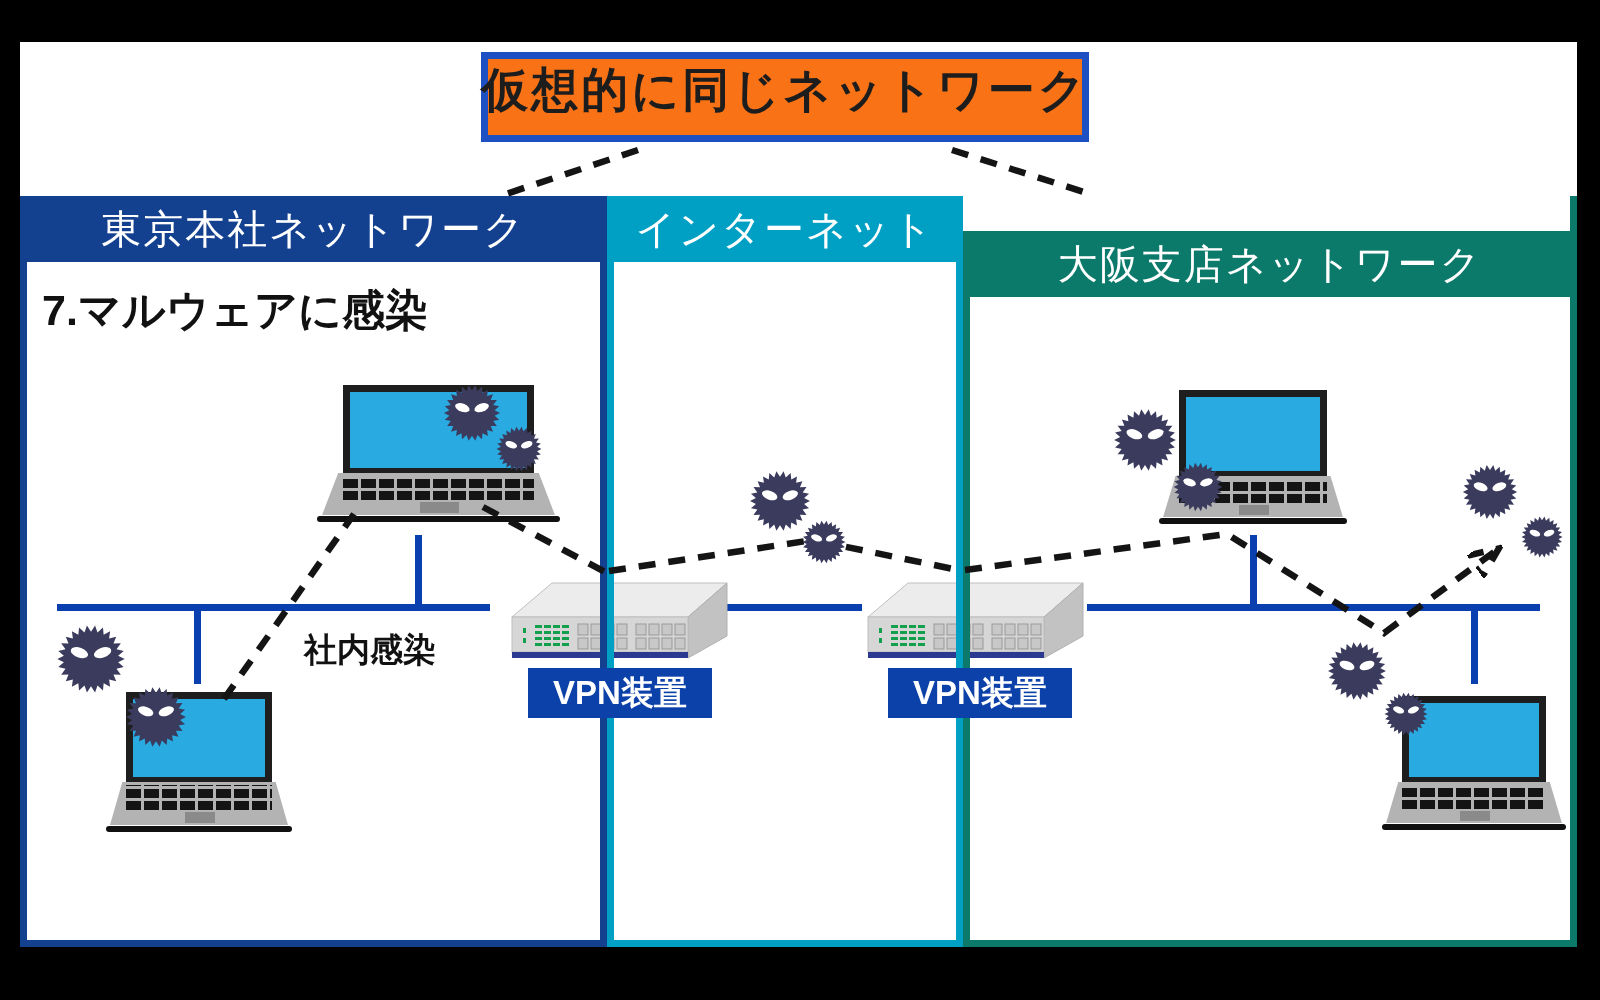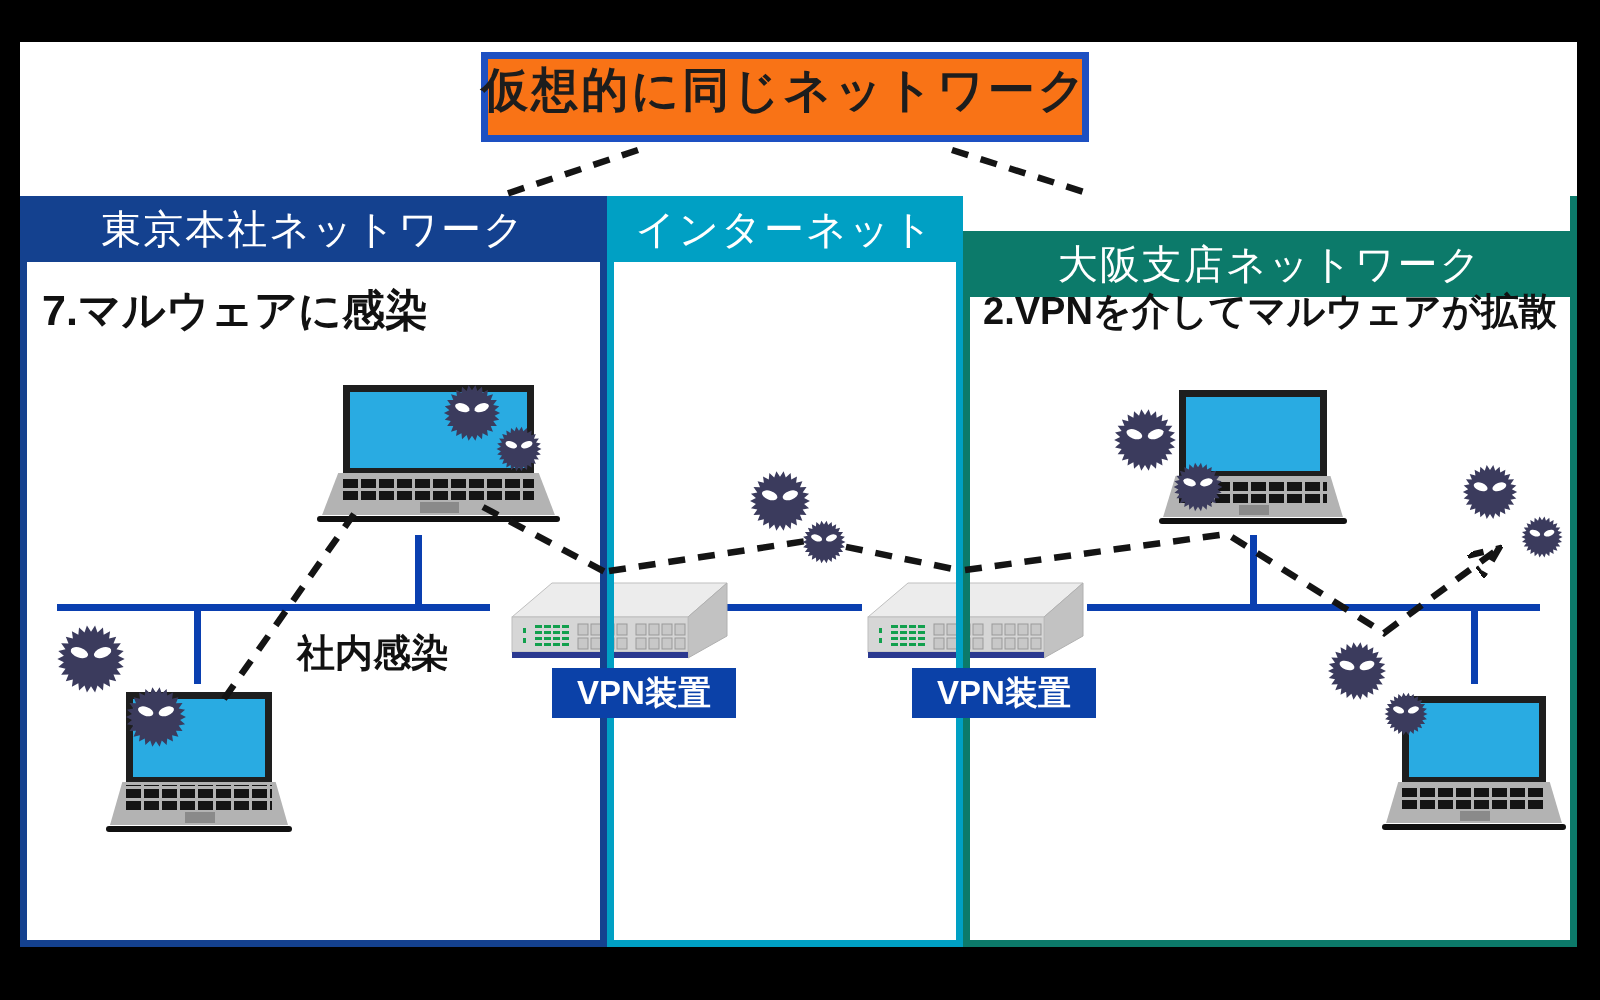--- a/index.html
+++ b/index.html
@@ -31,42 +31,42 @@
   .divider{top:262px;height:685px;z-index:30;}
   #div1-blue{left:600px;width:7px;background:var(--tokyo_blue,#14418F);}
   #div1-cyan{left:607px;width:7px;background:var(--internet_cyan,#00A0C4);}
   #div2-cyan{left:956px;width:7px;background:var(--internet_cyan,#00A0C4);}
   #div2-teal{left:963px;width:7px;background:var(--osaka_teal,#0C7A6A);}
 
   
   .note{color:#111;font-weight:900;z-index:15;white-space:nowrap;}
   #step1{left:42px;top:282px;font-size:43px;}
   #step2{left:983px;top:286px;font-size:38px;}
-  #internal{left:297px;top:628px;font-size:38px;}
+  #internal{left:304px;top:628px;font-size:33px;}
 
   
   .net{background:var(--line_blue,#0A3FB0);z-index:10;}
 
   
   .laptop{z-index:25;}
   .laptop .lid{position:absolute;left:9%;right:9%;top:0;height:66%;background:#1e1e1e;box-sizing:border-box;padding:7px;}
   .laptop .scr{width:100%;height:100%;background:var(--screen_cyan,#29ABE2);}
   .laptop .base{position:absolute;left:0;right:0;top:64%;height:31%;background:#b3b3b3;
      clip-path:polygon(7% 0,93% 0,100% 100%,0 100%);}
   .laptop .keys{position:absolute;left:9%;right:9%;top:9%;height:56%;
      background-image:repeating-linear-gradient(0deg,transparent 0 9px,#b3b3b3 9px 12px),
                       repeating-linear-gradient(90deg,#141414 0 15px,#b3b3b3 15px 18px);}
   .laptop .pad{position:absolute;left:42%;width:17%;top:70%;height:25%;background:#8a8a8a;}
   .laptop .foot{position:absolute;left:-2%;right:-2%;bottom:0;height:6px;background:#101010;border-radius:3px;}
 
   
   .vpnsvg{z-index:20;}
   .vpnlabel{top:668px;width:184px;height:50px;background:var(--label_blue,#0B41A8);color:#fff;
     font-size:33px;font-weight:700;display:flex;align-items:center;justify-content:center;
-    z-index:40;white-space:nowrap;margin-left:24px;}
+    z-index:40;white-space:nowrap;}
 
   .virus{z-index:60;overflow:visible;}
   #overlay{left:0;top:0;width:1600px;height:1000px;z-index:50;pointer-events:none;}
   #overlay path{fill:none;stroke:var(--text_black,#141414);stroke-width:6.5;stroke-dasharray:17 13;}
 </style>
 </head>
 <body>
 
 <div id="canvas">
   <div id="card" class="abs"></div>
@@ -89,21 +89,20 @@
   <div id="div1-blue" class="abs divider"></div>
   <div id="div1-cyan" class="abs divider"></div>
   <div id="div2-cyan" class="abs divider"></div>
   <div id="div2-teal" class="abs divider"></div>
 
   <div id="title-box" class="abs">
     <span>仮想的に同じネットワーク</span>
   </div>
 
   <div id="step1" class="abs note">7.マルウェアに感染</div>
-  <div id="step2" class="abs note">2.VPNを介してマルウェアが拡散</div>
   <div id="internal" class="abs note">社内感染</div>
 
   <div class="abs net" style="left:57px;top:604px;width:433px;height:7px"></div>
   <div class="abs net" style="left:194px;top:607px;width:7px;height:77px"></div>
   <div class="abs net" style="left:415px;top:535px;width:7px;height:72px"></div>
   <div class="abs net" style="left:727px;top:604px;width:135px;height:7px"></div>
   <div class="abs net" style="left:1087px;top:604px;width:453px;height:7px"></div>
   <div class="abs net" style="left:1250px;top:535px;width:7px;height:72px"></div>
   <div class="abs net" style="left:1471px;top:607px;width:7px;height:77px"></div>
 

